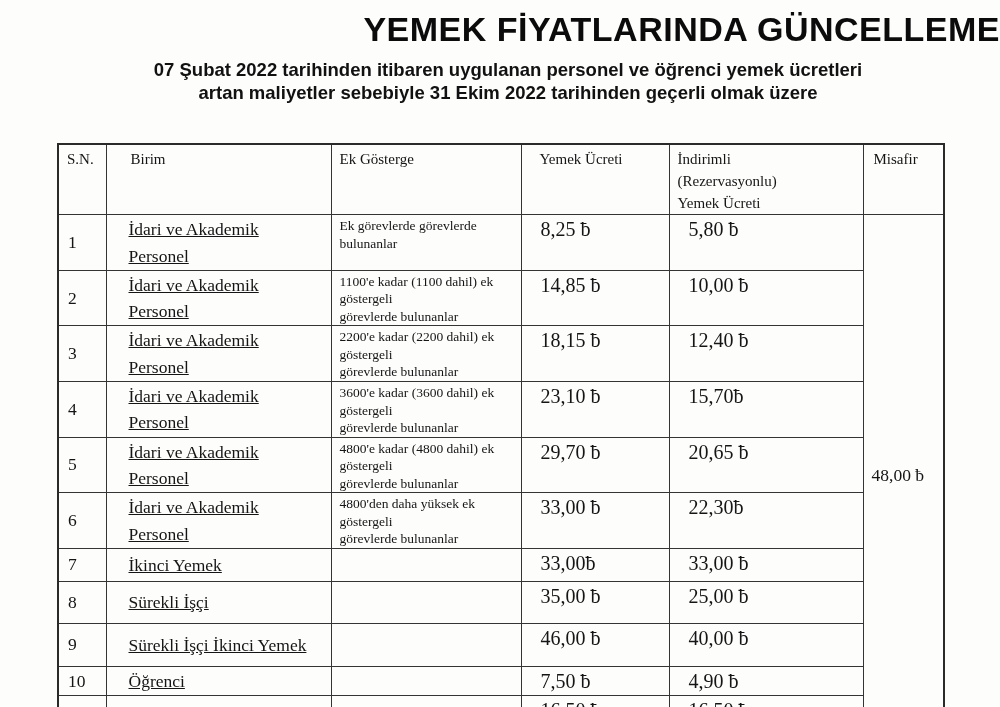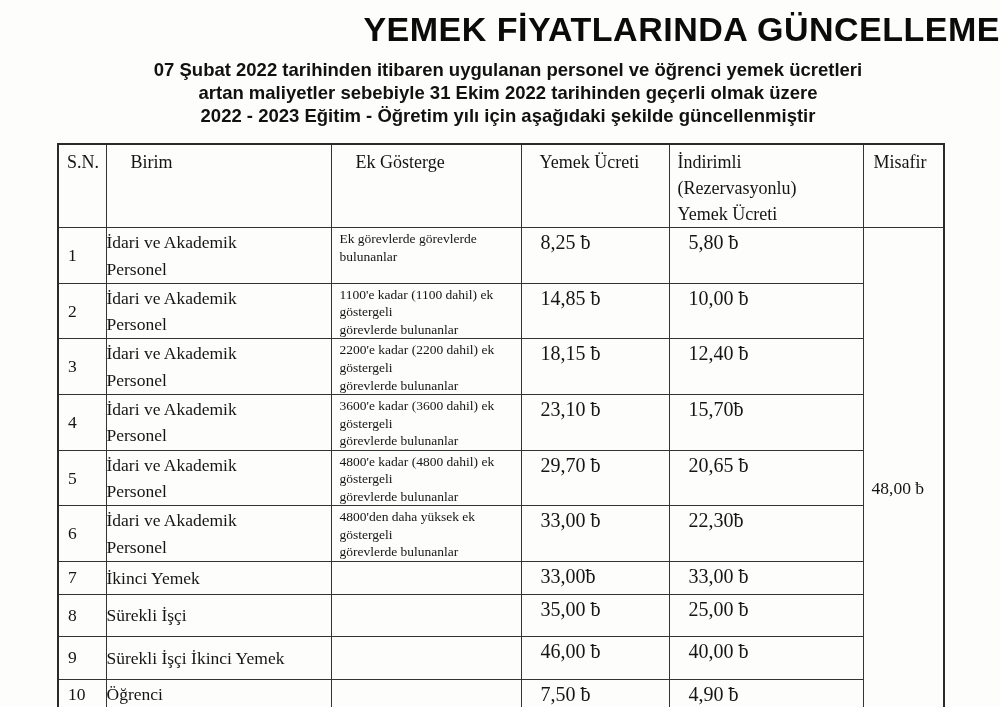--- a/index.html
+++ b/index.html
@@ -45,43 +45,44 @@
   }
   table.price-table{
     border:2.6px solid #2a2a2a;
     border-bottom-width:3.2px;
   }
   thead tr{height:64px;}
   thead th{
     vertical-align:top;
     text-align:left;
     font-weight:normal;
-    font-size:18px;
+    font-size:15px;
     padding:4px 4px 0 8px;
     white-space:pre-line;
     line-height:1.45;
     border-bottom-width:2.2px;
   }
   th.th-sn{padding-left:8px;}
   th.th-birim{padding-left:24px;}
-  th.th-ek{padding-left:24px;}
+  th.th-ek{padding-left:8px;}
   th.th-yemek{padding-left:18px;}
   th.th-indirimli{}
   th.th-misafir{padding-left:10px;}
   td.cell-sn{
     vertical-align:middle;
     padding-left:9px;
     font-size:17.5px;
   }
   td.cell-birim{
     vertical-align:middle;
-    padding-left:0;
+    padding-left:22px;
     font-size:17.5px;
     white-space:pre-line;
     line-height:1.5;
+    text-decoration:underline;
   }
   td.cell-ek-gosterge{
     vertical-align:top;
     padding:2px 4px 0 8px;
     font-size:13.5px;
     white-space:pre-line;
     line-height:1.3;
   }
   td.cell-yemek-ucreti,
   td.cell-indirimli{
@@ -96,21 +97,20 @@
   }
 </style>
 </head>
 <body>
 
 <h1 class="page-title">YEMEK FİYATLARINDA GÜNCELLEME</h1>
 
 <div class="subtitle">
   <div>07 Şubat 2022 tarihinden itibaren uygulanan personel ve öğrenci yemek ücretleri</div>
   <div>artan maliyetler sebebiyle 31 Ekim 2022 tarihinden geçerli olmak üzere</div>
-  <div>2022 - 2023 Eğitim - Öğretim yılı için aşağıdaki şekilde güncellenmiştir</div>
 </div>
 
 <table class="price-table">
   <colgroup>
     <col style="width:48px">
     <col style="width:225px">
     <col style="width:190px">
     <col style="width:148px">
     <col style="width:194px">
     <col style="width:81px">

